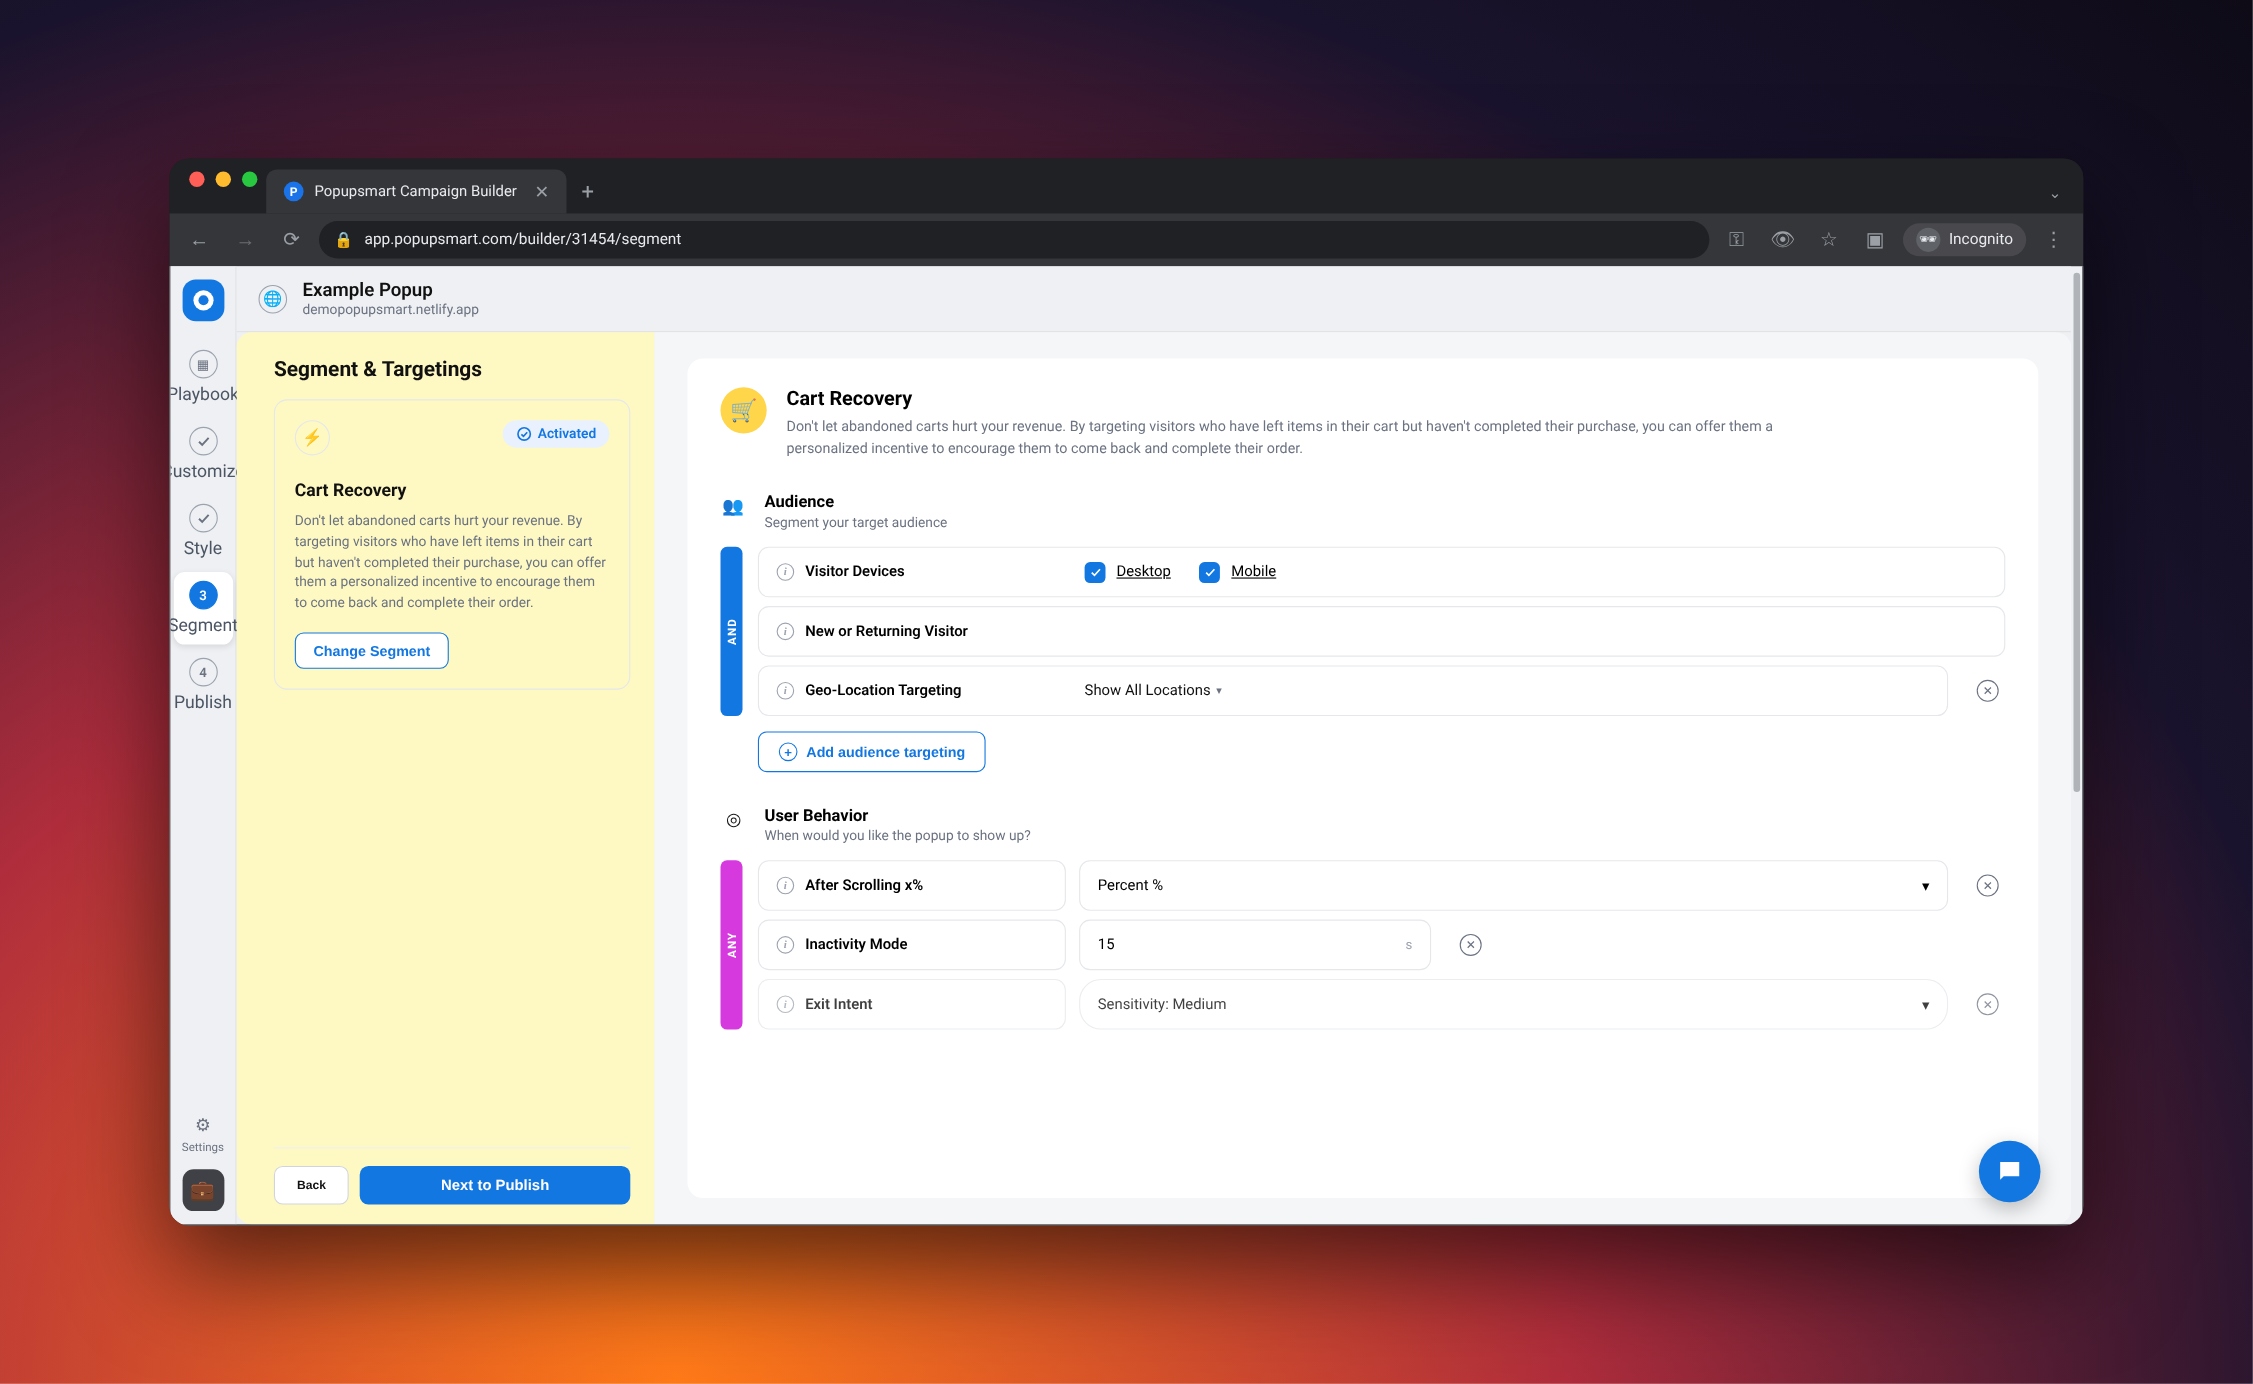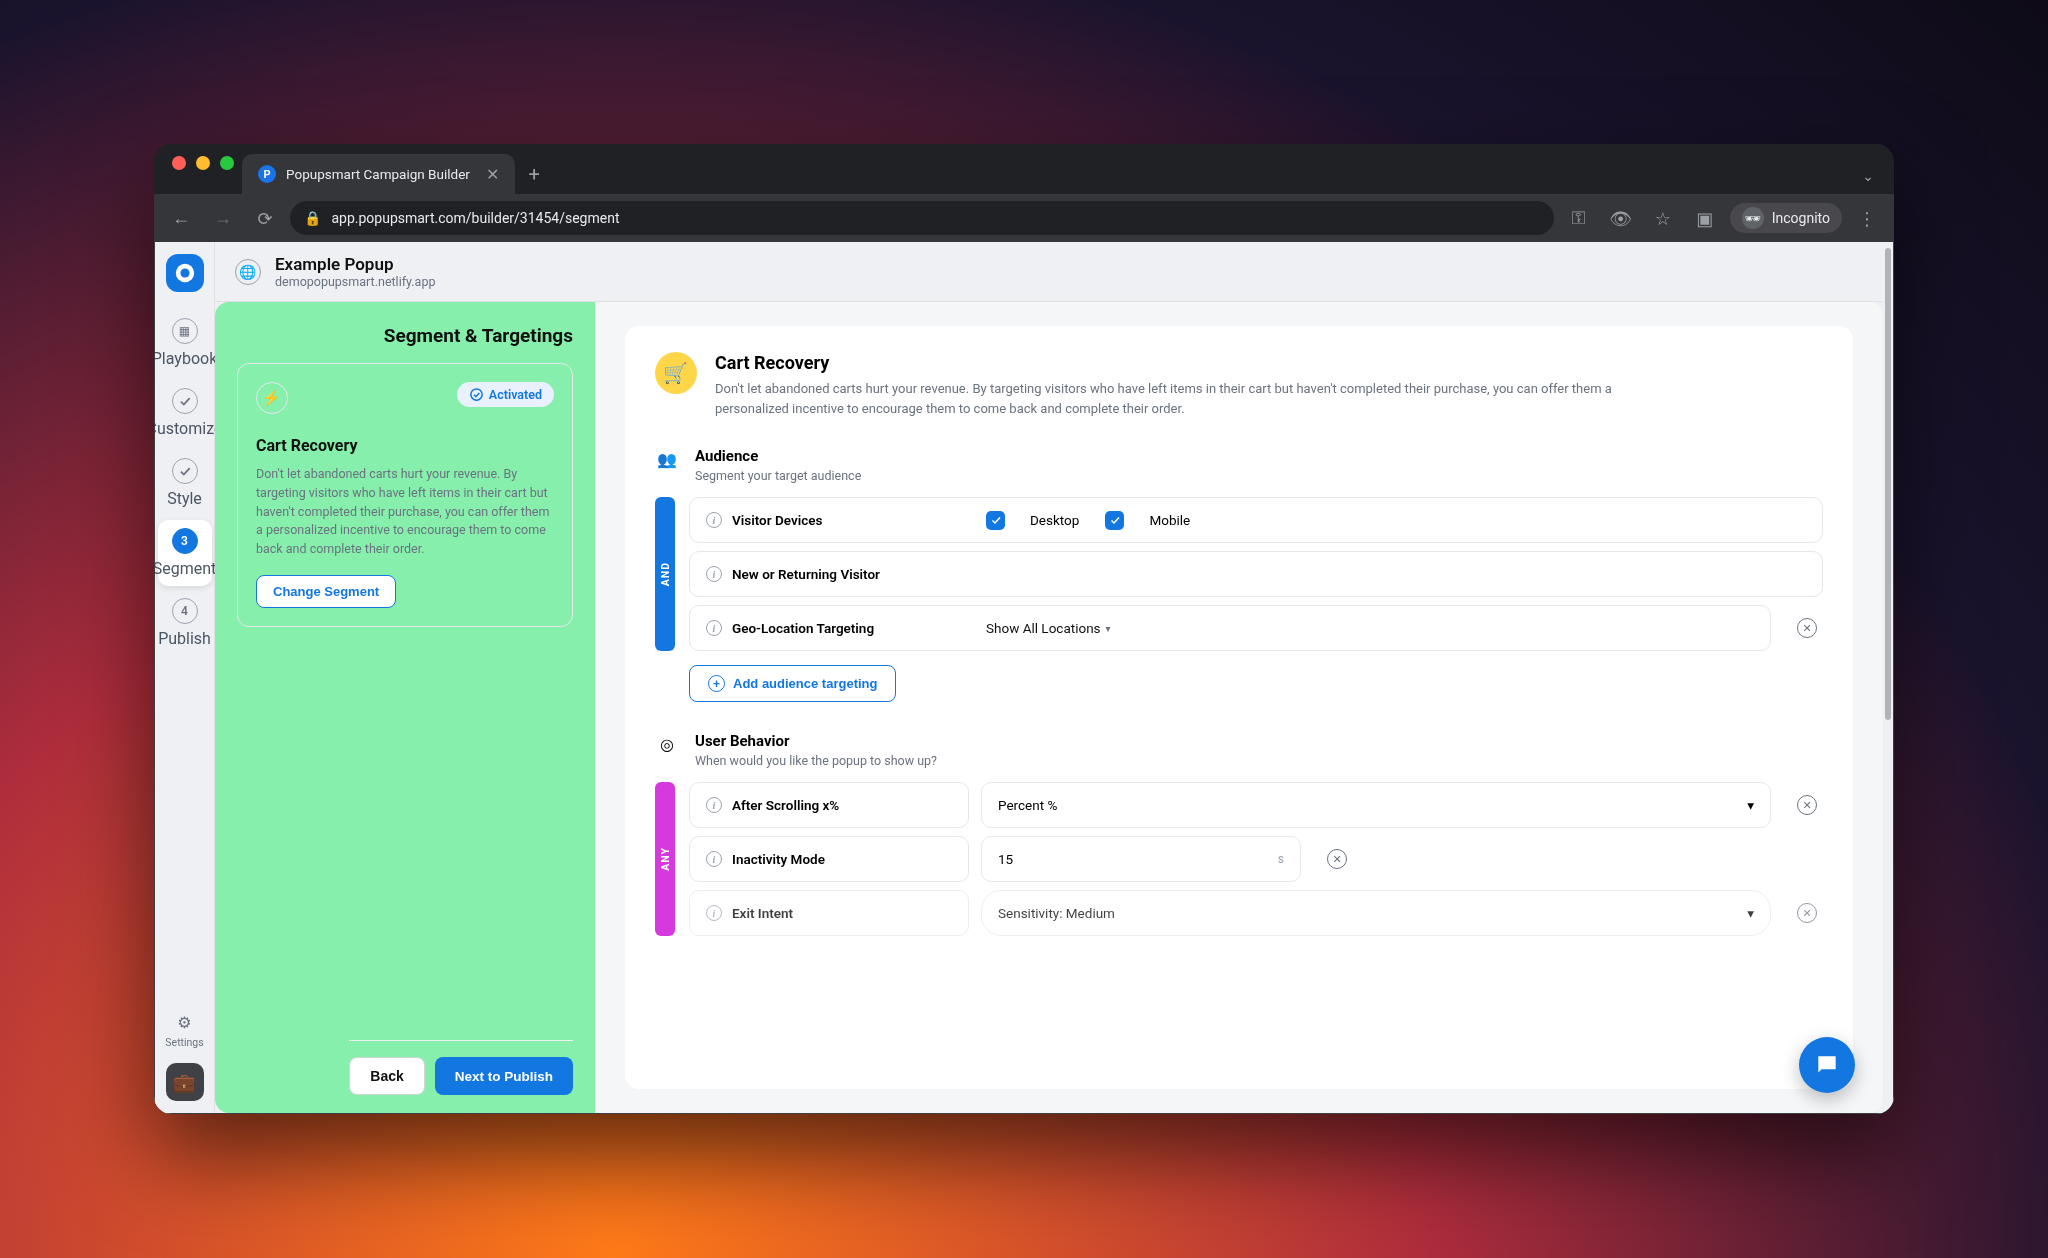--- a/index.html
+++ b/index.html
@@ -66,33 +66,33 @@
 }
 .topband .globe{width:26px;height:26px;border:1.5px solid #9ca3af;border-radius:50%;display:flex;align-items:center;justify-content:center;color:#6b7280;font-size:14px;}
 .topband .t1{font-size:17px;font-weight:600;color:#111;}
 .topband .t2{font-size:12.5px;color:#6b7280;}
 .appbody{flex:1;display:flex;flex-direction:column;overflow:hidden;}
 .scrollbar { width:10px; background:transparent; display:flex; justify-content:center; padding:6px 0;}
 .scrollbar .thumb{width:6px; background:#b0b3b8; border-radius:3px; height:55%;}
 .panelwrap{position:relative; flex:1; display:flex;}
 
 .side {
-  width:380px; background:#86efac; border-radius:14px 0 0 14px; padding:22px 22px 18px 22px;
-  display:flex; flex-direction:column;align-items:flex-end;
+  width:380px; background:#fef9c3; border-radius:14px 0 0 14px; padding:22px 22px 18px 34px;
+  display:flex; flex-direction:column;
 }
 .side h2{font-size:19px;font-weight:700;color:#111;margin-bottom:16px;}
 .card{border:1px solid #e5e7eb;border-radius:12px;padding:18px;}
 .statuschip{float:right;background:#e8f1fd;color:#1277e0;font-size:12.5px;font-weight:600;padding:5px 12px;border-radius:16px;display:flex;align-items:center;gap:5px;}
 .statuschip svg{width:15px;height:15px;}
 .card .icn{width:32px;height:32px;border:1px solid #e5e7eb;border-radius:50%;display:flex;align-items:center;justify-content:center;font-size:15px;margin-bottom:22px;}
 .card h3{font-size:16px;font-weight:700;color:#111;margin-bottom:10px;}
 .card p{font-size:12.5px;color:#6b7280;line-height:1.5;margin-bottom:16px;}
 .btn-o{border:1.5px solid #1277e0;color:#1277e0;background:#fff;padding:8px 16px;border-radius:8px;font-size:13px;font-weight:600;cursor:pointer;}
 .side .footer{margin-top:auto;border-top:1px solid #eef0f3;padding-top:16px;display:flex;gap:10px;}
-.btn-sec{border:1px solid #d1d5db;background:#fff;color:#111;padding:10px 20px;border-radius:8px;font-size:14px;font-weight:600;cursor:pointer;}
+.btn-sec{border:1px solid #d1d5db;background:#fff;color:#111;padding:10px 20px;border-radius:8px;font-size:11px;font-weight:600;cursor:pointer;}
 .btn-pri{flex:1;background:#1277e0;color:#fff;border:none;padding:10px 20px;border-radius:8px;font-size:13.5px;font-weight:600;cursor:pointer;}
 
 .main{
   flex:1; background:#f5f6f8; border-radius:0 14px 14px 0; padding:24px 30px; overflow:hidden;
 }
 .bigcard{background:#fff;border-radius:14px;padding:26px 30px;height:100%;overflow-y:auto;}
 .bigcard::-webkit-scrollbar{width:0;}
 .hdr{display:flex;gap:18px;margin-bottom:28px;}
 .hdr .bulb{width:42px;height:42px;min-width:42px;border-radius:50%;background:#ffd54a;display:flex;align-items:center;justify-content:center;font-size:20px;}
 .hdr h3{font-size:18px;font-weight:700;margin-bottom:6px;}
@@ -104,21 +104,21 @@
 .sect .sub{font-size:12.5px;color:#6b7280;margin-top:3px;}
 .rule{display:flex;align-items:stretch;gap:0;margin-bottom:14px;}
 .tag{width:20px;border-radius:6px;display:flex;align-items:center;justify-content:center;}
 .tag.and{background:#1277e0;} .tag.any{background:#d63adf;}
 .tag span{color:#fff;font-size:10.5px;font-weight:700;writing-mode:vertical-rl;transform:rotate(180deg);letter-spacing:1px;}
 .rows{flex:1;margin-left:14px;display:flex;flex-direction:column;gap:8px;}
 .row{border:1px solid #e5e7eb;border-radius:10px;height:46px;display:flex;align-items:center;}
 .row .lcell{width:280px;padding:0 16px;display:flex;align-items:center;gap:10px;font-size:13.5px;font-weight:600;}
 .row .lcell .inf{width:16px;height:16px;border:1.3px solid #9ca3af;border-radius:50%;display:flex;align-items:center;justify-content:center;font-size:10px;color:#9ca3af;font-family:serif;font-style:italic;}
 .row .rcell{flex:1;display:flex;align-items:center;gap:26px;padding:0 16px;font-size:13.5px;}
-.check{display:flex;align-items:center;gap:25px;cursor:pointer;}
+.check{display:flex;align-items:center;gap:10px;cursor:pointer;text-decoration:underline;}
 .check .box{width:19px;height:19px;border-radius:5px;background:#1277e0;display:flex;align-items:center;justify-content:center;}
 .check .box svg{width:12px;height:12px;stroke:#fff;stroke-width:3;fill:none;}
 .sel{display:flex;align-items:center;gap:5px;color:#111;cursor:pointer;}
 .sel .car{font-size:10px;color:#6b7280;}
 .rowdel{width:32px;display:flex;align-items:center;justify-content:center;margin-left:8px;}
 .rowdel .xo{width:20px;height:20px;border:1.4px solid #6b7280;border-radius:50%;display:flex;align-items:center;justify-content:center;font-size:11px;color:#6b7280;cursor:pointer;}
 .addbtn{border:1.5px solid #1277e0;color:#1277e0;background:#fff;padding:9px 18px;border-radius:8px;font-size:13px;font-weight:600;display:inline-flex;align-items:center;gap:8px;cursor:pointer;margin-left:34px;}
 .addbtn .pl{width:17px;height:17px;border:1.5px solid #1277e0;border-radius:50%;display:flex;align-items:center;justify-content:center;font-size:12px;line-height:1;}
 .splitrow{display:flex;gap:12px;align-items:center;}
 .splitrow .row{flex:1;}

